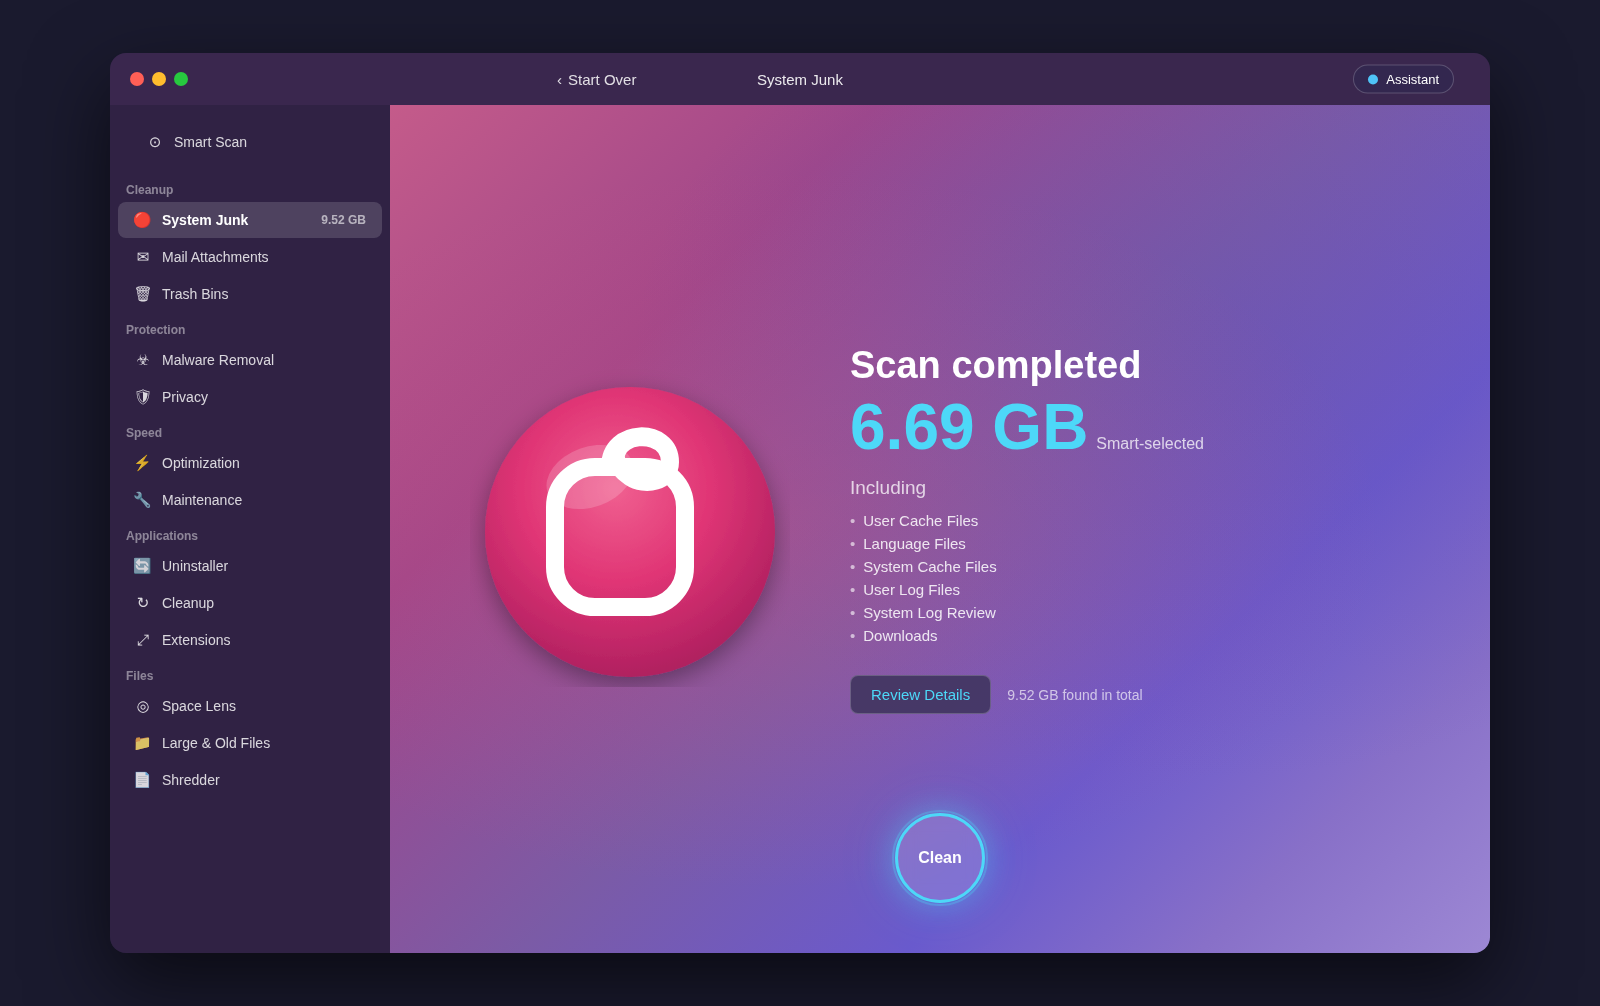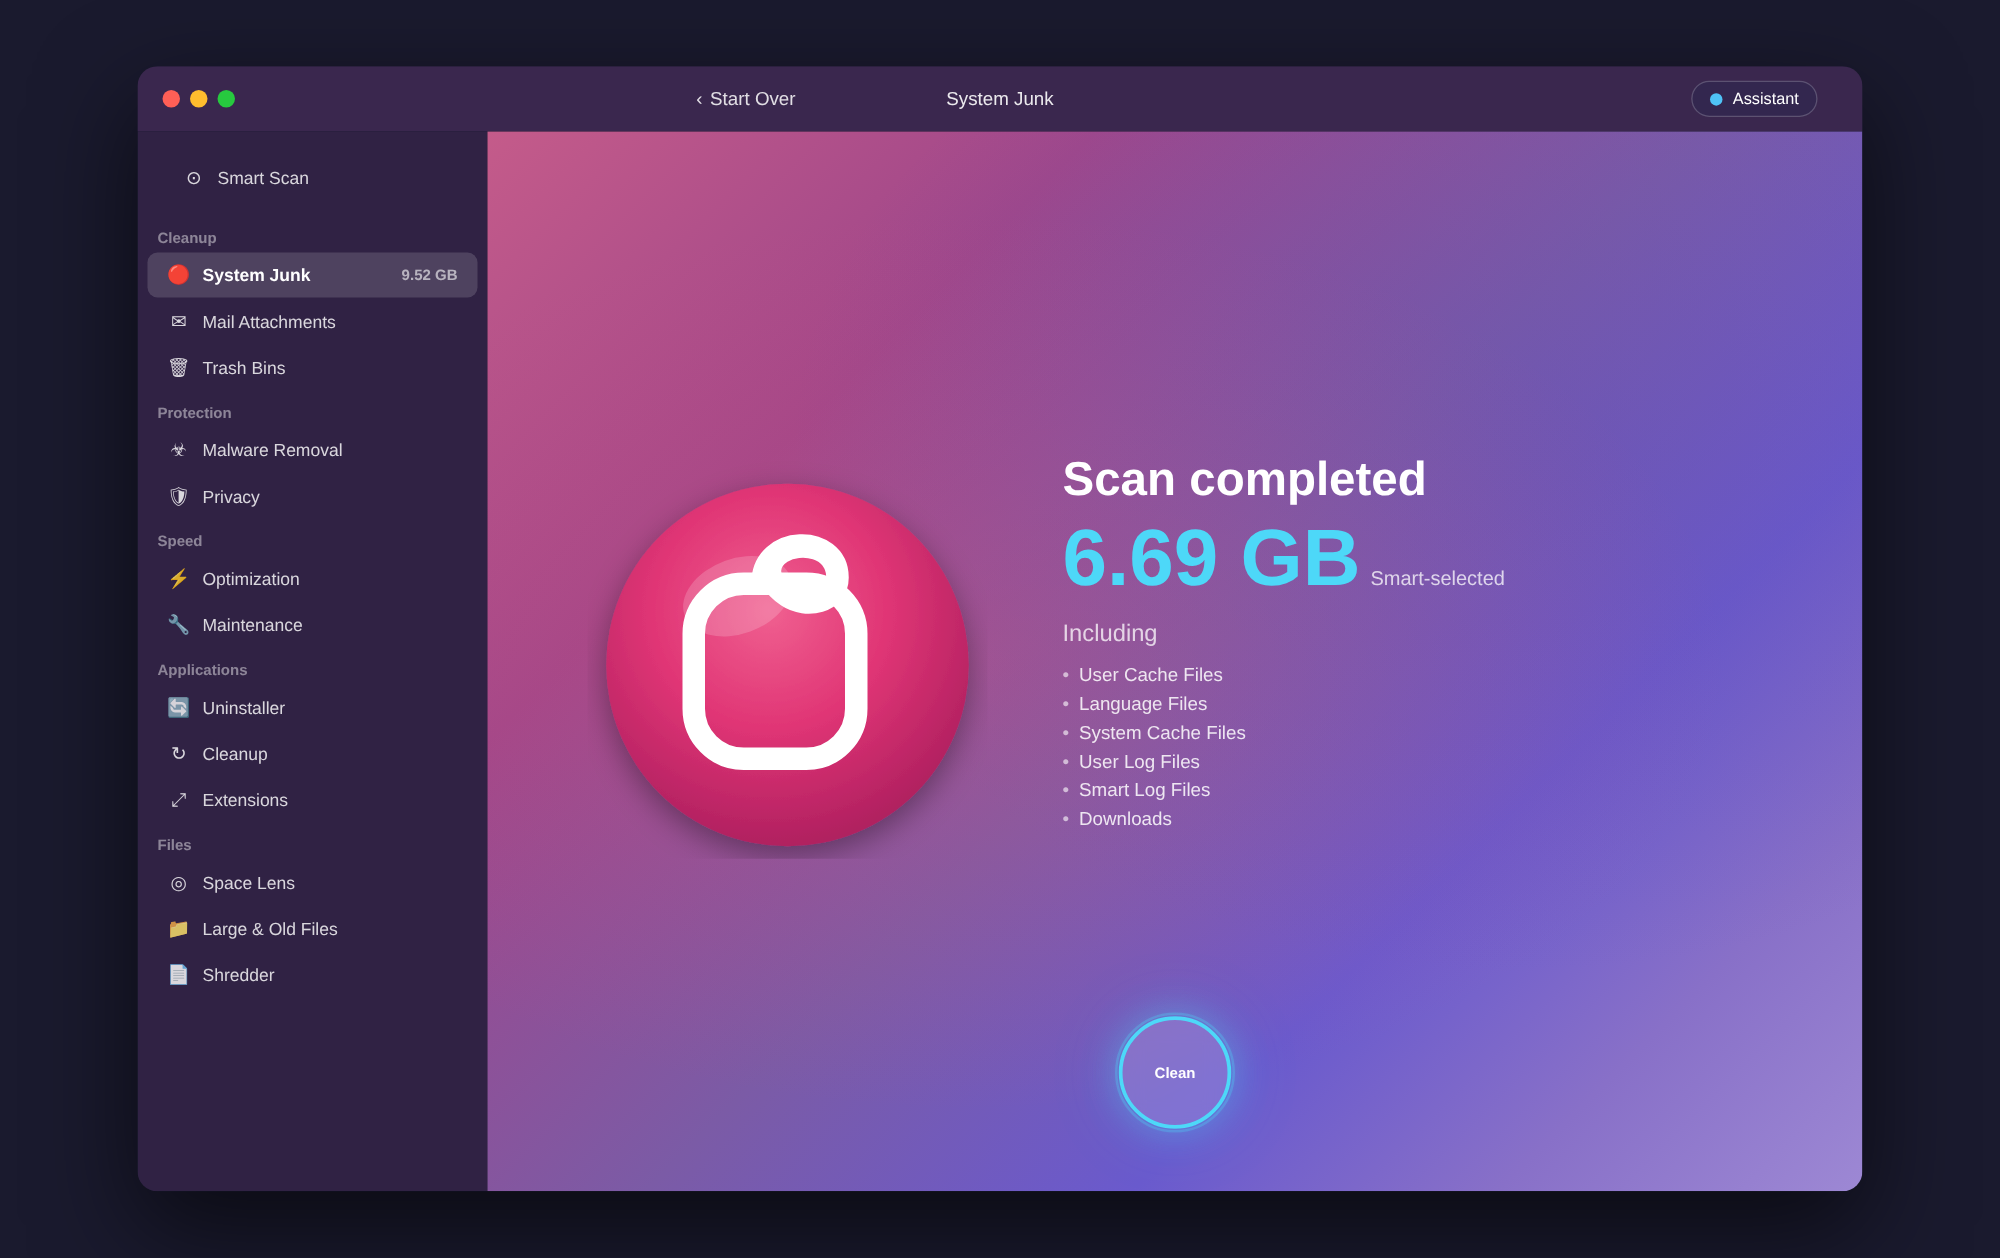--- a/index.html
+++ b/index.html
@@ -260,21 +260,21 @@
       flex-direction: column;
       align-items: center;
     }
     .clean-btn {
       width: 90px;
       height: 90px;
       border-radius: 50%;
       background: rgba(255,255,255,0.15);
       border: 3px solid #4dd8f8;
       color: white;
-      font-size: 12px;
+      font-size: 16px;
       font-weight: 600;
       cursor: pointer;
       display: flex;
       align-items: center;
       justify-content: center;
       box-shadow: 0 0 30px rgba(77, 216, 248, 0.4), 0 0 60px rgba(77, 216, 248, 0.2);
       backdrop-filter: blur(10px);
       position: relative;
     }
     .clean-btn::after {
@@ -432,26 +432,30 @@
             <li>
                 <span>Language Files</span>
               </li>
             <li>
                 <span>System Cache Files</span>
               </li>
             <li>
                 <span>User Log Files</span>
               </li>
             <li>
-                <span>Smart Log Files</span>
+                <span>System Log Review</span>
               </li>
             <li>
                 <span>Downloads</span>
               </li>
           </ul>
+          <div class="bottom-row">
+            <button class="review-details-btn">Review Details</button>
+            <span class="found-total">9.52 GB found in total</span>
+          </div>
         </div>
       </div>
 
       <div class="clean-btn-area">
         <button class="clean-btn">Clean</button>
       </div>
     </div>
   </div>
 </div>
 

